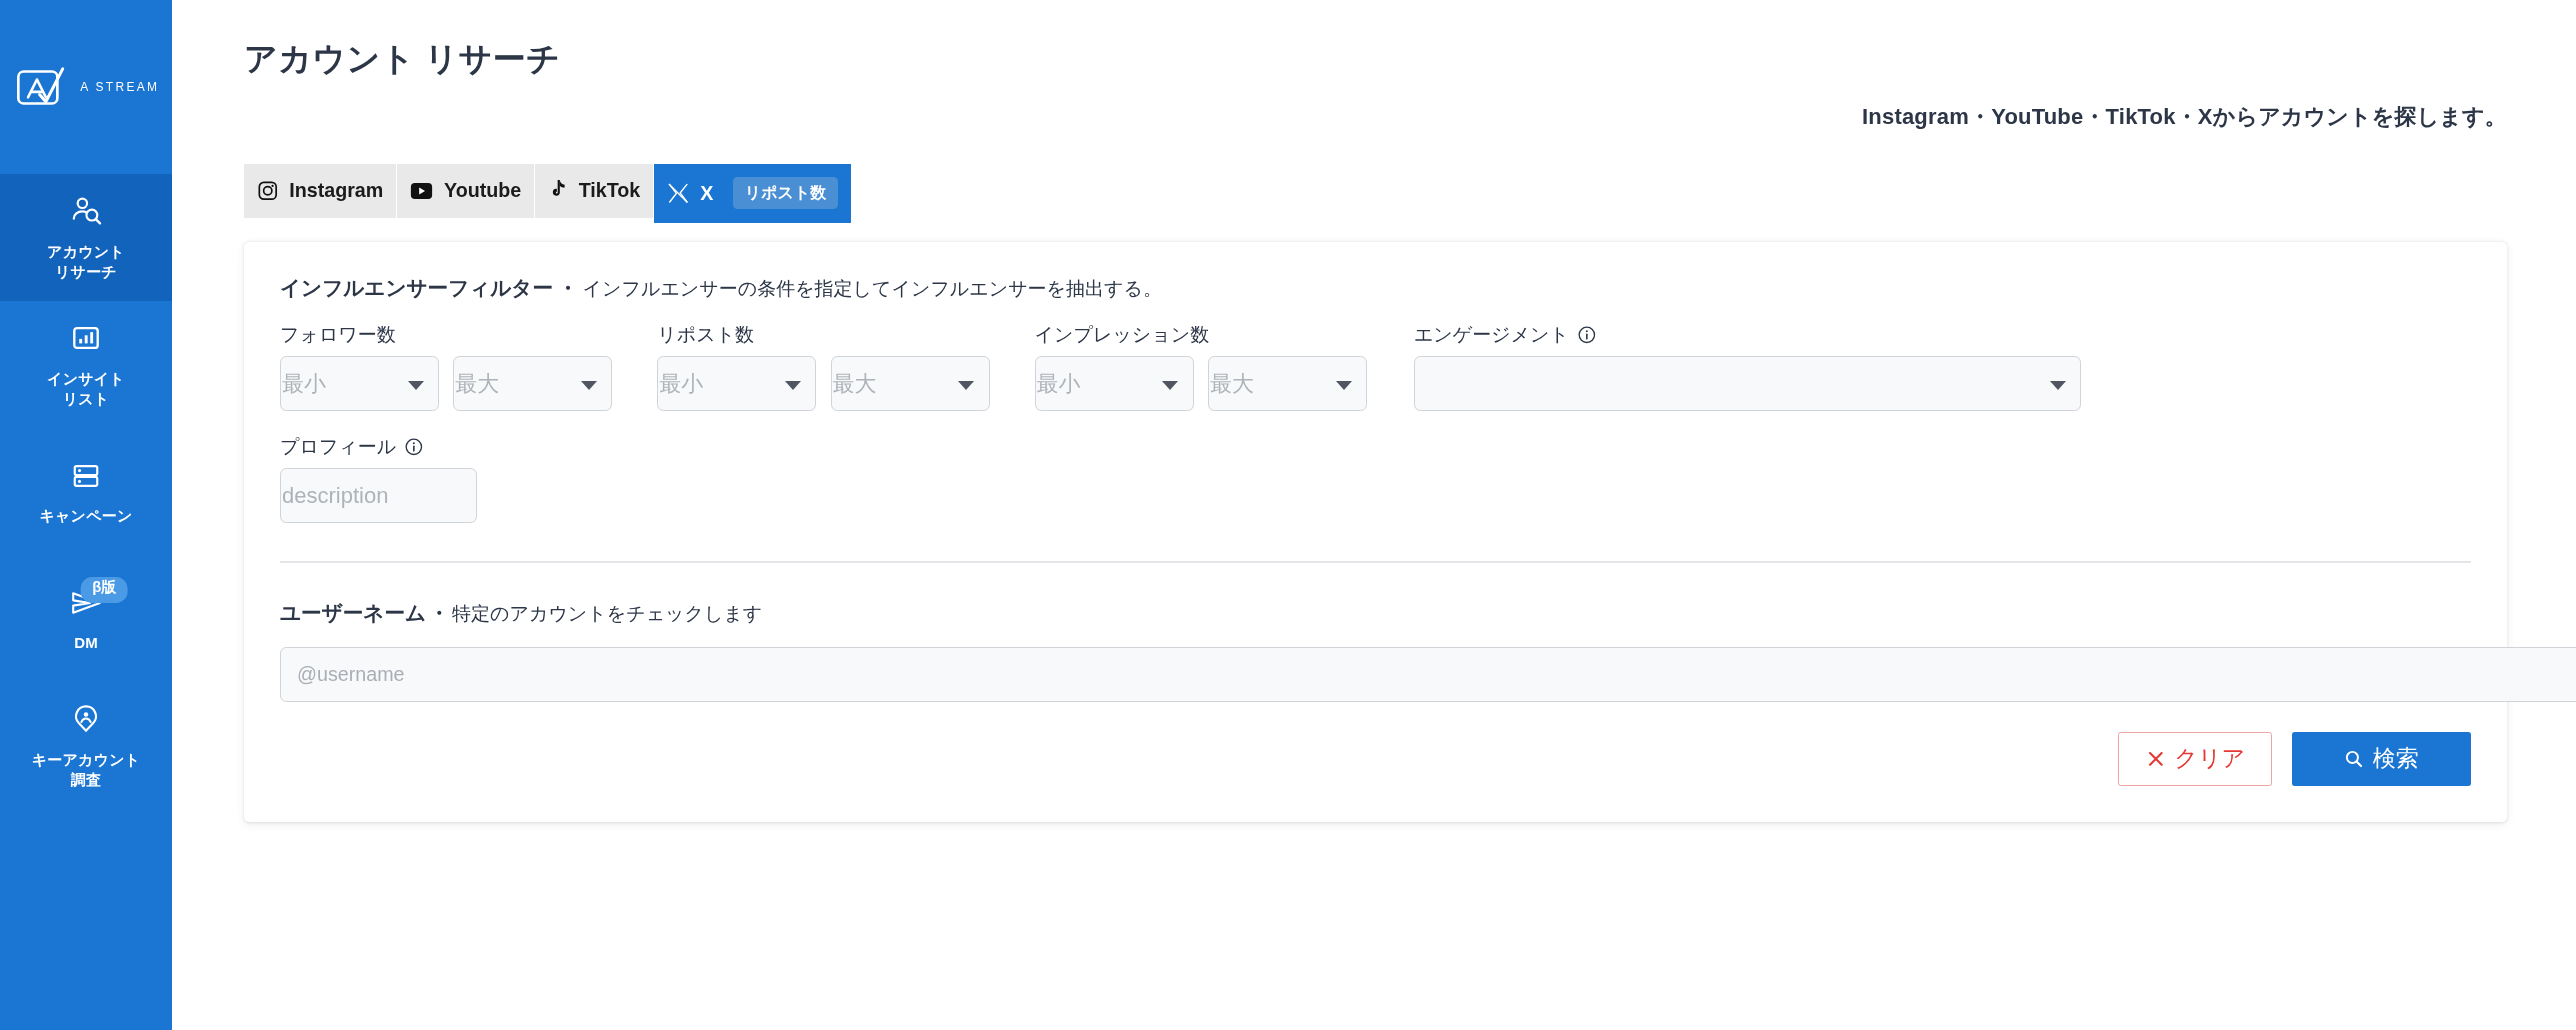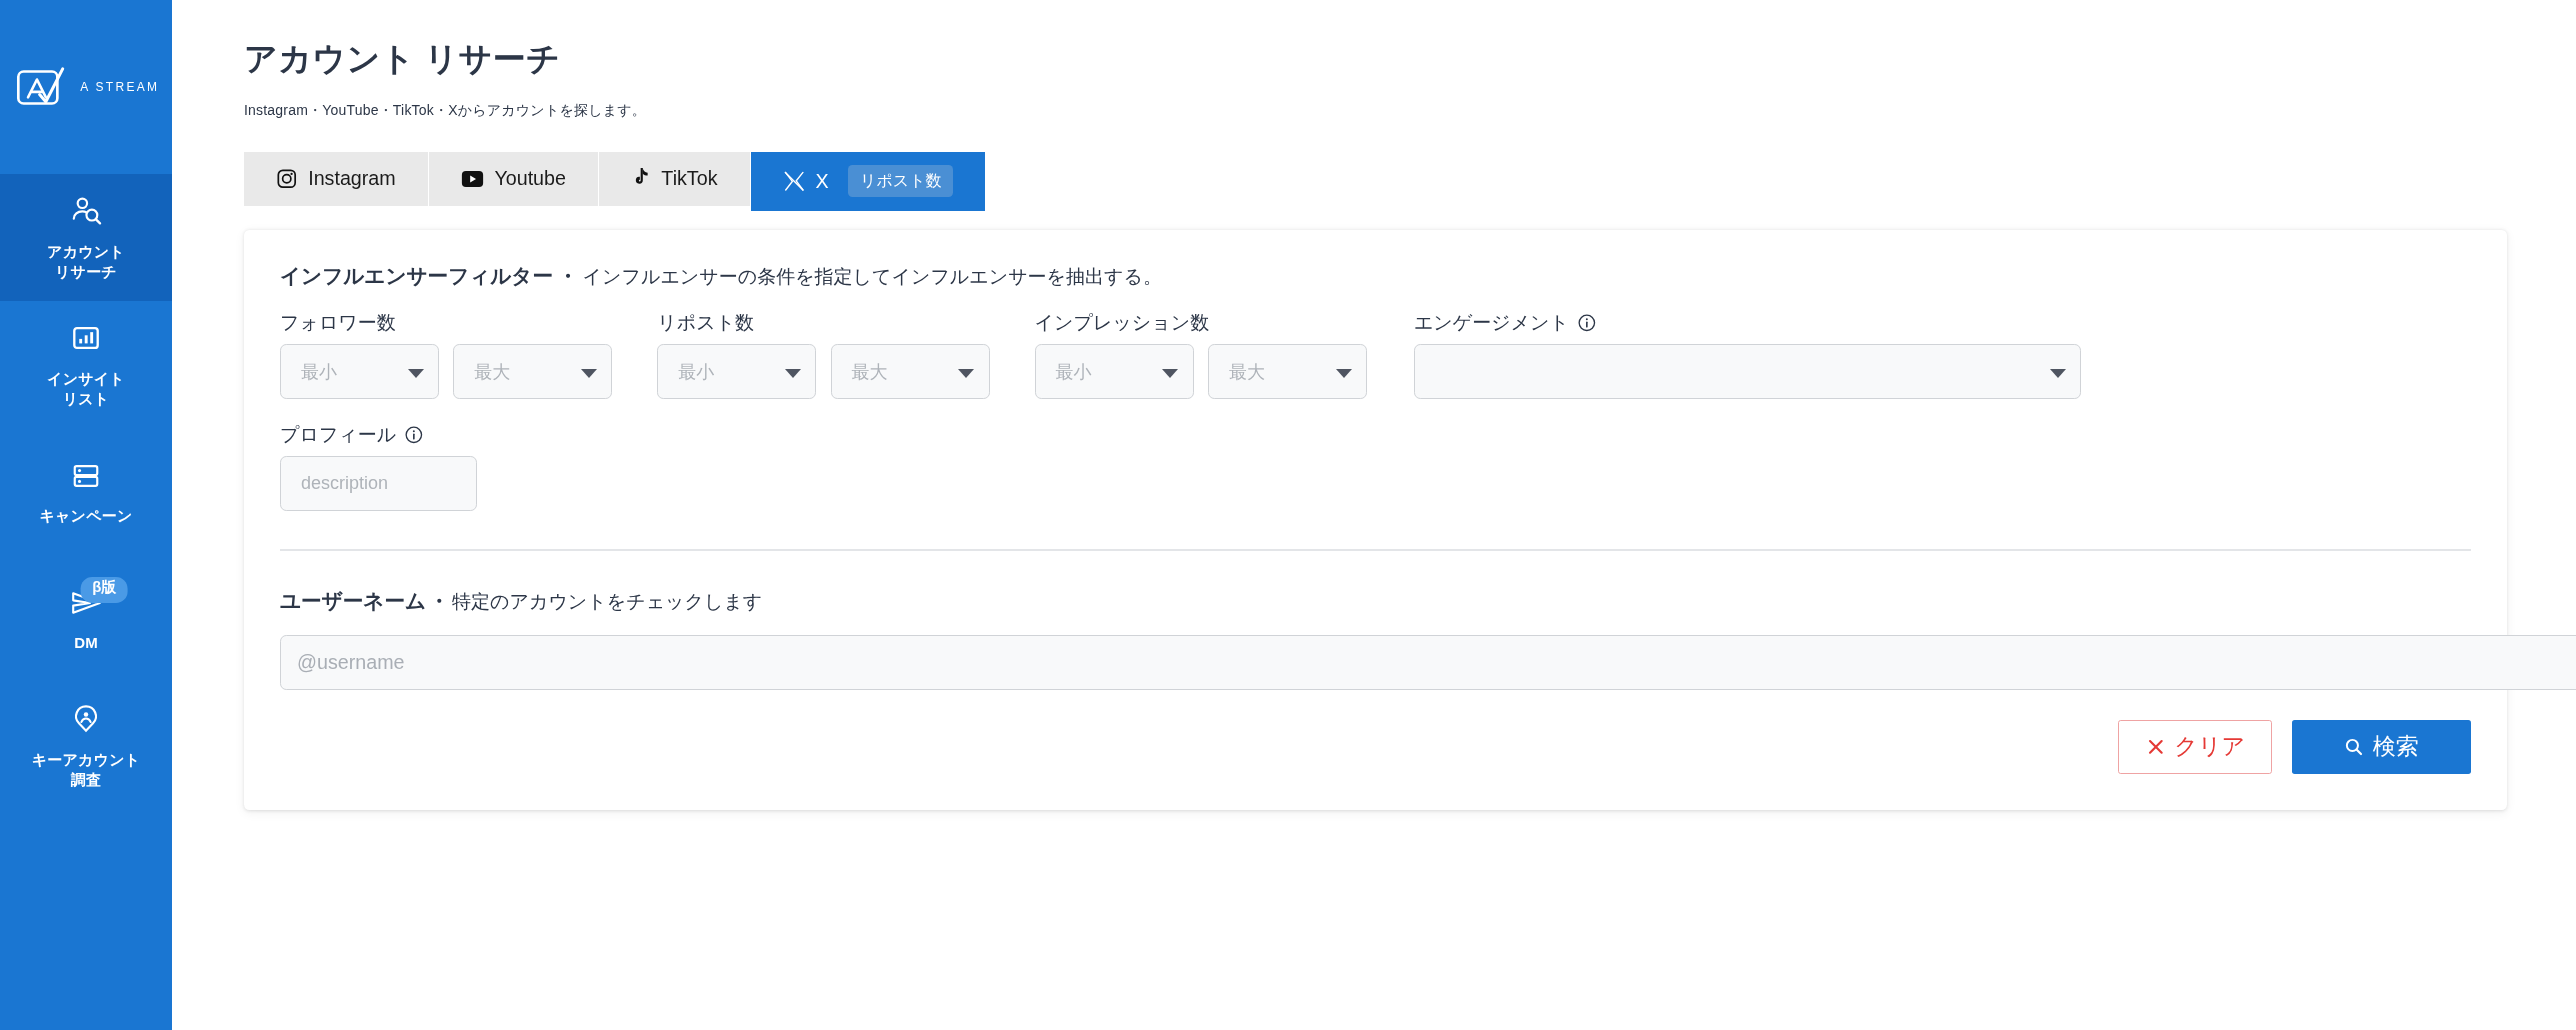--- a/index.html
+++ b/index.html
@@ -56,30 +56,30 @@
     background: #ffffff;
     padding: 39px 72px 0 72px;
     position: relative;
   }
   .page-title {
     font-size: 33px; font-weight: 700; color: #2c3647;
     letter-spacing: 0.4px; line-height: 1.2;
   }
   .page-subtitle {
     margin-top: 23px;
-    font-size: 14px; color: #2c3647; font-weight: 400; letter-spacing: 0.2px;
+    font-size: 22px; color: #2c3647; font-weight: 700; letter-spacing: 0.2px; text-align: right;
   }
 
   
   .tabs { display: flex; margin-top: 32px; }
   .tab {
     display: flex; align-items: center; gap: 10.7px;
     background: #e9e9e9; color: #1b1b1b;
-    padding: 0 32px; height: 54px;
-    font-size: 19.7px; font-weight: 400; cursor: pointer;
+    padding: 0 13px; height: 54px;
+    font-size: 19.7px; font-weight: 700; cursor: pointer;
     border-right: 1.8px solid #ffffff;
     white-space: nowrap;
   }
   .tab:last-child { border-right: none; }
   .tab.active { background: #1a76d2; color: #ffffff; height: 59px; align-items: center; }
   .tab-icon { display: flex; align-items: center; justify-content: center; }
   .tab-beta {
     background: #4a8fd4; color: #ffffff;
     font-size: 16px; padding: 7.2px 11.6px; border-radius: 4.5px;
     margin-left: 9px; line-height: 1.1;
@@ -109,22 +109,22 @@
     font-size: 19px; color: #2c3647; margin-bottom: 8px; white-space: nowrap;
   }
   .info-icon { display: inline-flex; }
   .ctrl-pair { display: flex; gap: 14.3px; }
   .select-box, .text-box {
     height: 55px;
     background: #f8f9fa;
     border: 1.3px solid #d0d3d7;
     border-radius: 6.3px;
     display: flex; align-items: center;
-    padding: 0 20px;
-    font-size: 18px; color: #aeb3b9;
+    padding: 0 1px;
+    font-size: 22px; color: #aeb3b9;
     cursor: pointer; position: relative;
   }
   .select-box { padding-right: 41px; }
   .select-w { width: 159px; }
   .select-wide { width: 667px; }
   .select-campaign { width: 365px; }
   .text-desc { width: 197px; }
   .caret {
     position: absolute; right: 14.3px; top: 50%;
     width: 0; height: 0; margin-top: -2.7px;

